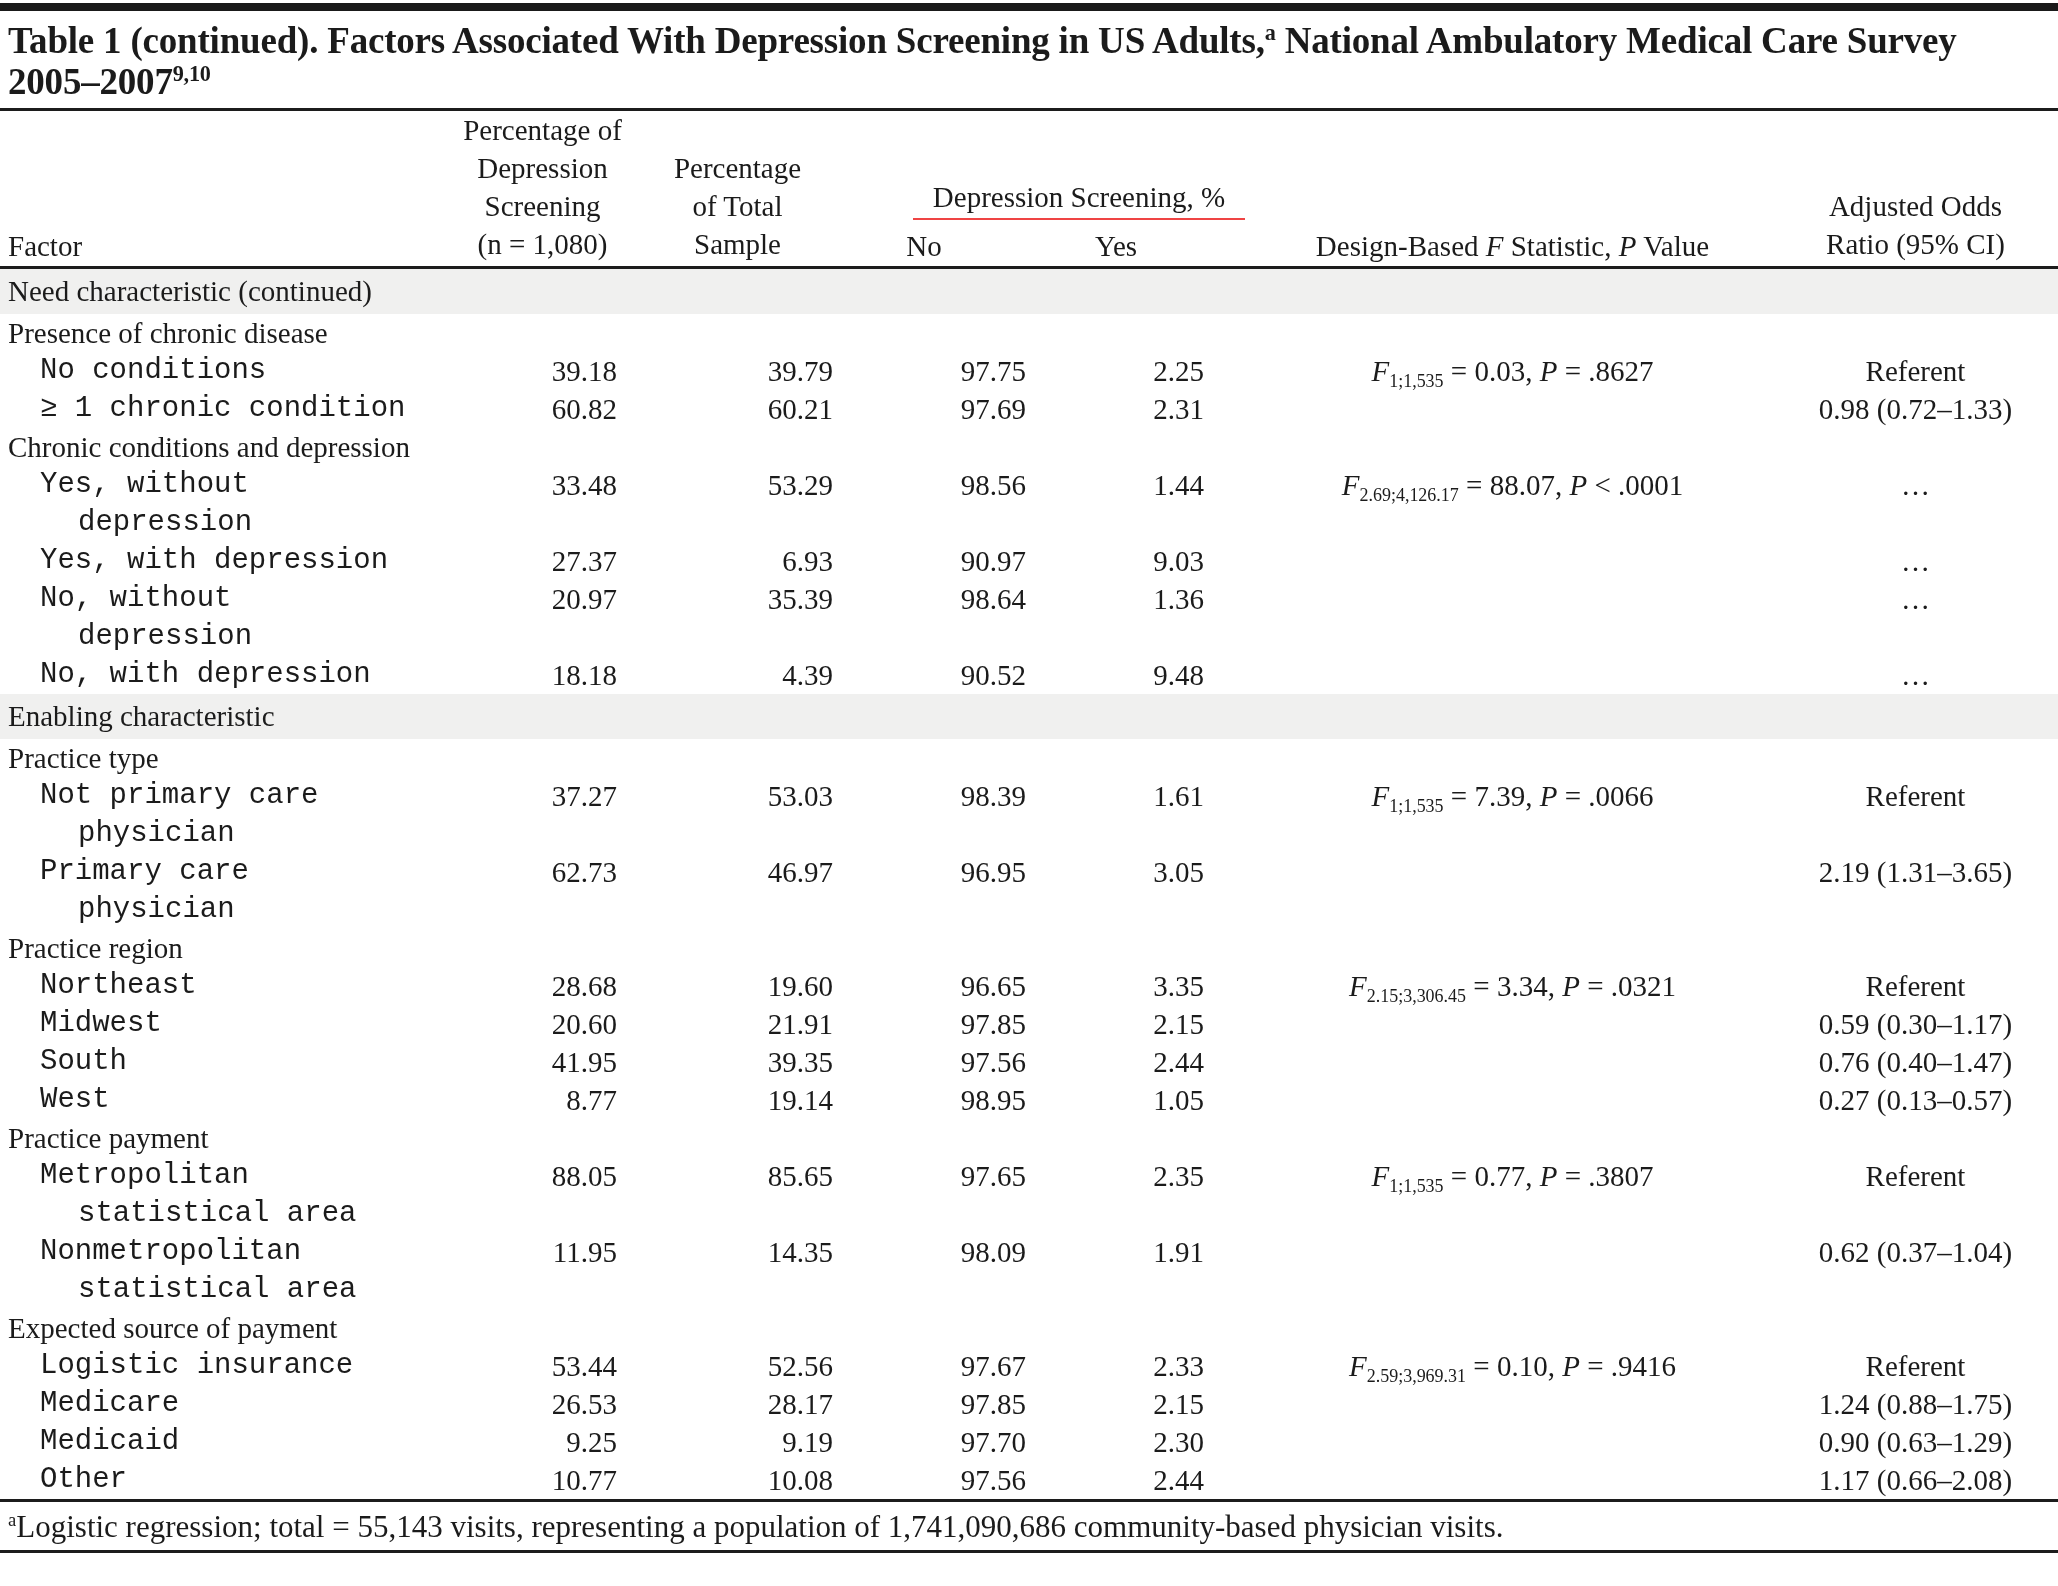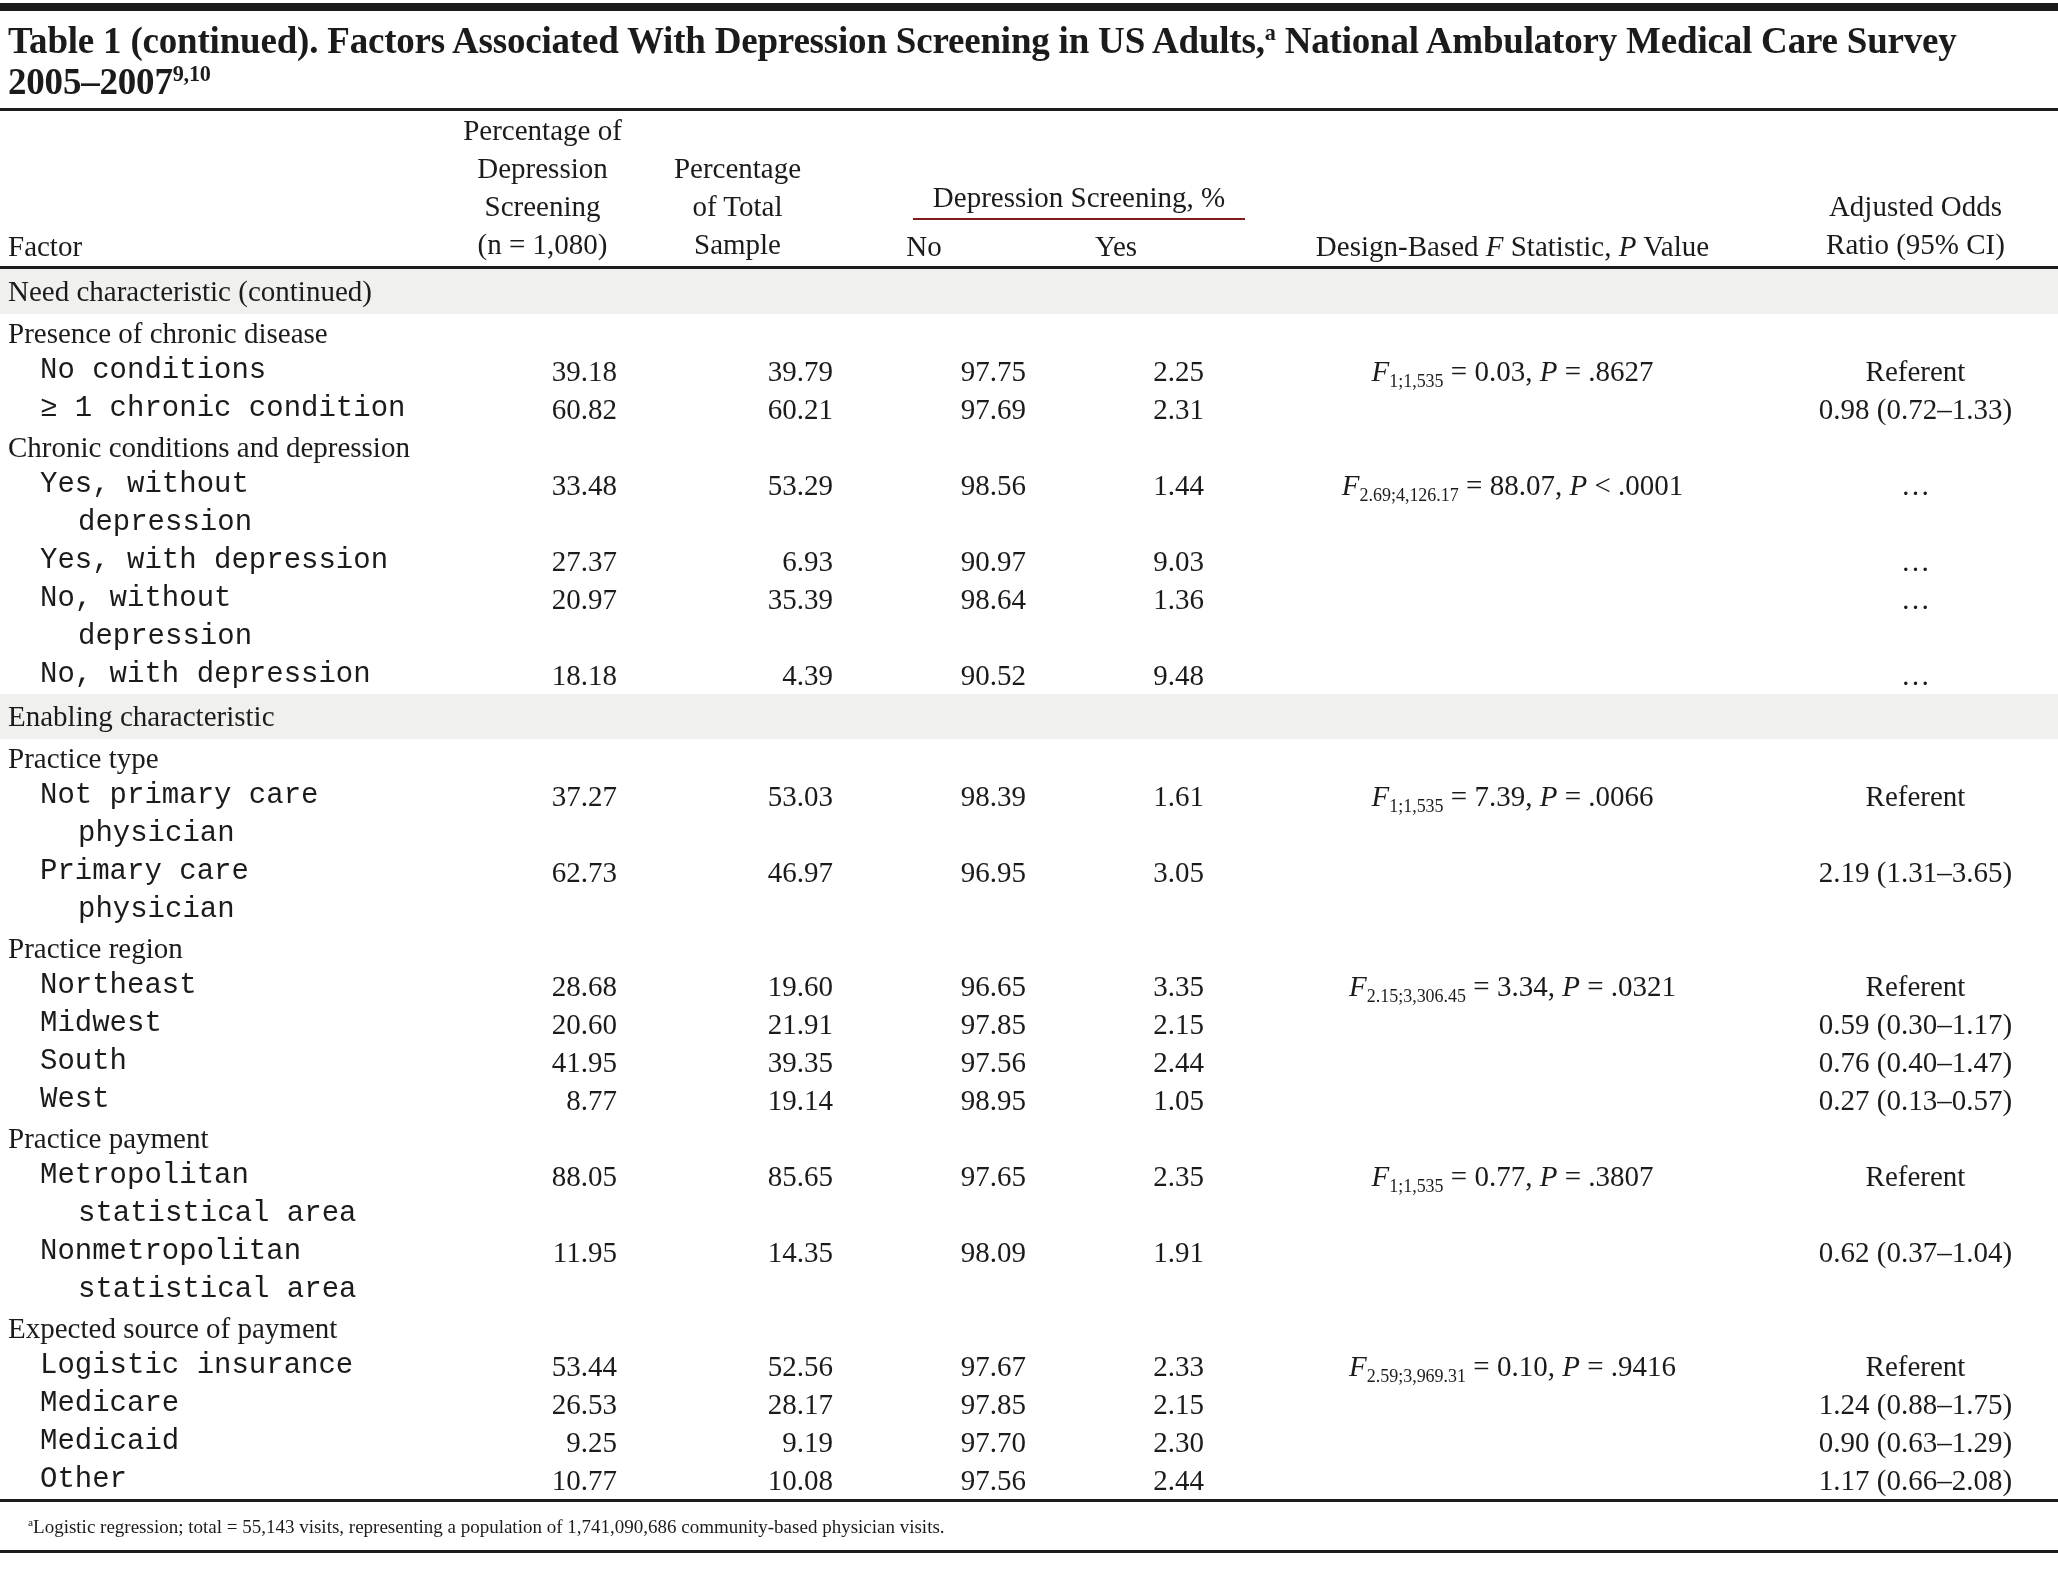--- a/index.html
+++ b/index.html
@@ -19,21 +19,21 @@
   .rule{border:none;border-top:3px solid #1c1c1c;margin:0;height:0;}
   .rule-thin{border:none;border-top:3px solid #1c1c1c;margin:0;height:0;}
   table{width:2058px;border-collapse:collapse;table-layout:fixed;font-size:29px;}
   th,td{padding:0;}
   thead th{font-weight:normal;vertical-align:bottom;padding:0 0 3px 0;}
   .hline{line-height:38px;}
   .h-factor{text-align:left;padding-left:8px;}
   .h-center{text-align:center;}
   .spanner-wrap{vertical-align:bottom;}
   .spanner-text{
-    text-align:center;border-bottom:2px solid #7f1d1d;
+    text-align:center;border-bottom:2px solid #ef4444;
     margin:0 -33px 2px 68px;padding-bottom:2px;line-height:38px;
   }
   .sub-header th{height:38px;}
   .h-no{text-align:center;padding-right:25px;}
   .h-yes{text-align:center;padding-right:8px;}
   .h-fstat{text-align:center;padding-left:78px;}
   .h-aor{text-align:center;padding-left:38px;}
   tbody tr:first-child td{border-top:3px solid #1c1c1c;}
   tbody td{vertical-align:top;line-height:38px;}
   .section-cell{
@@ -46,21 +46,21 @@
   .wrap2{padding-left:38px;}
   td.num{text-align:right;}
   td.c2{padding-right:13px;}
   td.c3{padding-right:12px;}
   td.c4{padding-right:2px;}
   td.c5{padding-right:8px;}
   td.fstat{text-align:center;padding-left:78px;}
   td.fstat i{font-style:italic;}
   td.fstat sub,.fsub{font-size:0.62em;line-height:0;vertical-align:-0.35em;}
   td.aor{text-align:center;padding-left:38px;}
-  .footnotes{padding:7px 8px 6px 8px;font-size:19px;line-height:35px;margin-left:20px;}
+  .footnotes{padding:7px 8px 6px 8px;font-size:31px;line-height:35px;}
   .footnotes sup{font-size:0.6em;line-height:0;}
   .h-fstat i,.title i{font-style:italic;}
 </style>
 </head>
 <body>
 
 <div class="page">
 
   <div class="topbar"></div>
 

